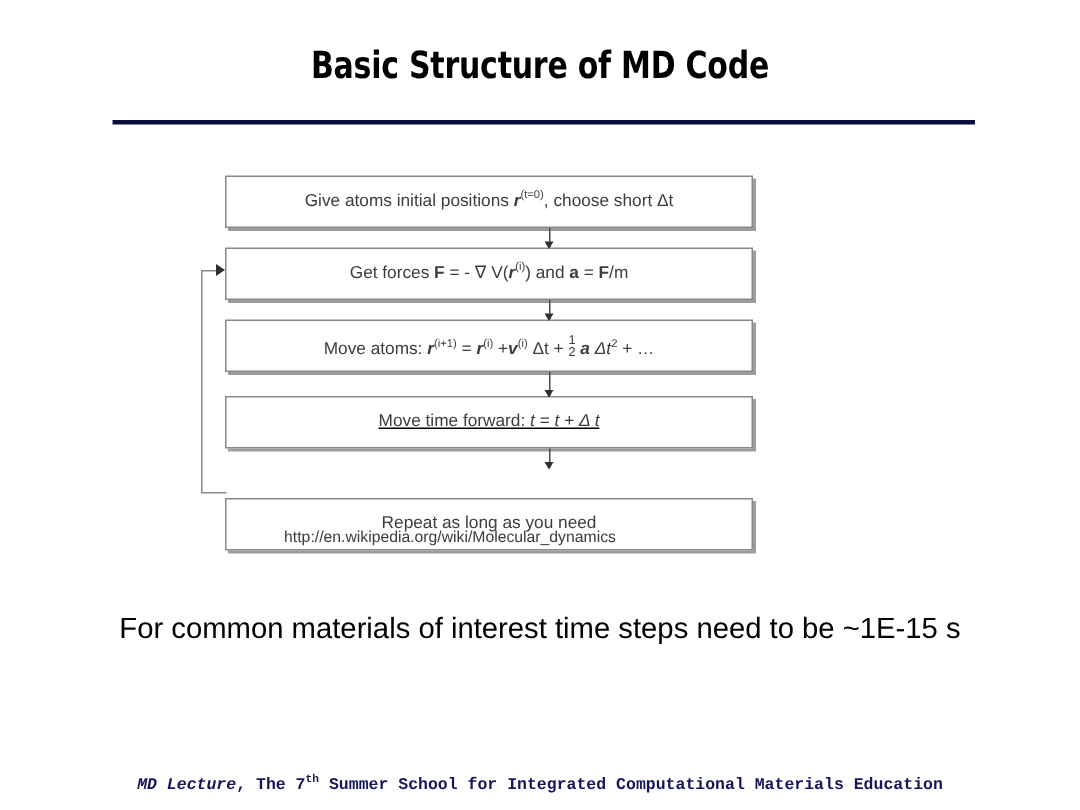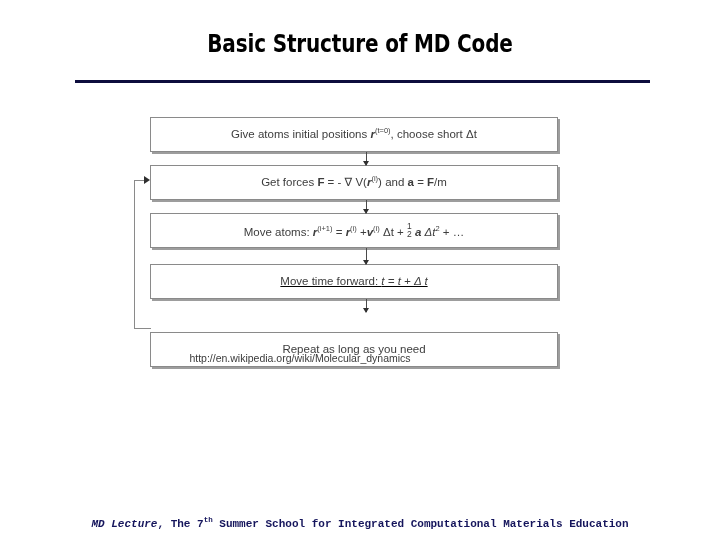--- a/index.html
+++ b/index.html
@@ -47,21 +47,21 @@
     position: absolute;
     left: 130px;
     top: 112px;
     width: 460px;
     height: 240px;
   }
 
   .fc-box {
     position: absolute;
     left: 20px;
-    width: 408px;
+    width: 352px;
     height: 35px;
     box-sizing: border-box;
     background: #ffffff;
     border: 1px solid #8a8a8a;
     box-shadow: 2px 2px 0 0 #9d9d9d;
     display: flex;
     align-items: center;
     justify-content: center;
   }
   .fc-text {
@@ -230,15 +230,16 @@
 
   <div id="loop-bottom"></div>
   <div id="loop-vert"></div>
   <div id="loop-top"></div>
   <div id="loop-arrow"></div>
 </div>
 
 <div id="source-url">http://en.wikipedia.org/wiki/Molecular_dynamics</div>
 
 <div id="body-text">
+  <span class="line">For common materials of interest time steps need to be ~1E-15 s</span>
 </div>
 
 <div id="footer"><span class="em">MD Lecture</span><span>, The 7</span><sup>th</sup><span> Summer School for Integrated Computational Materials Education</span></div>
 
 </body></html>

